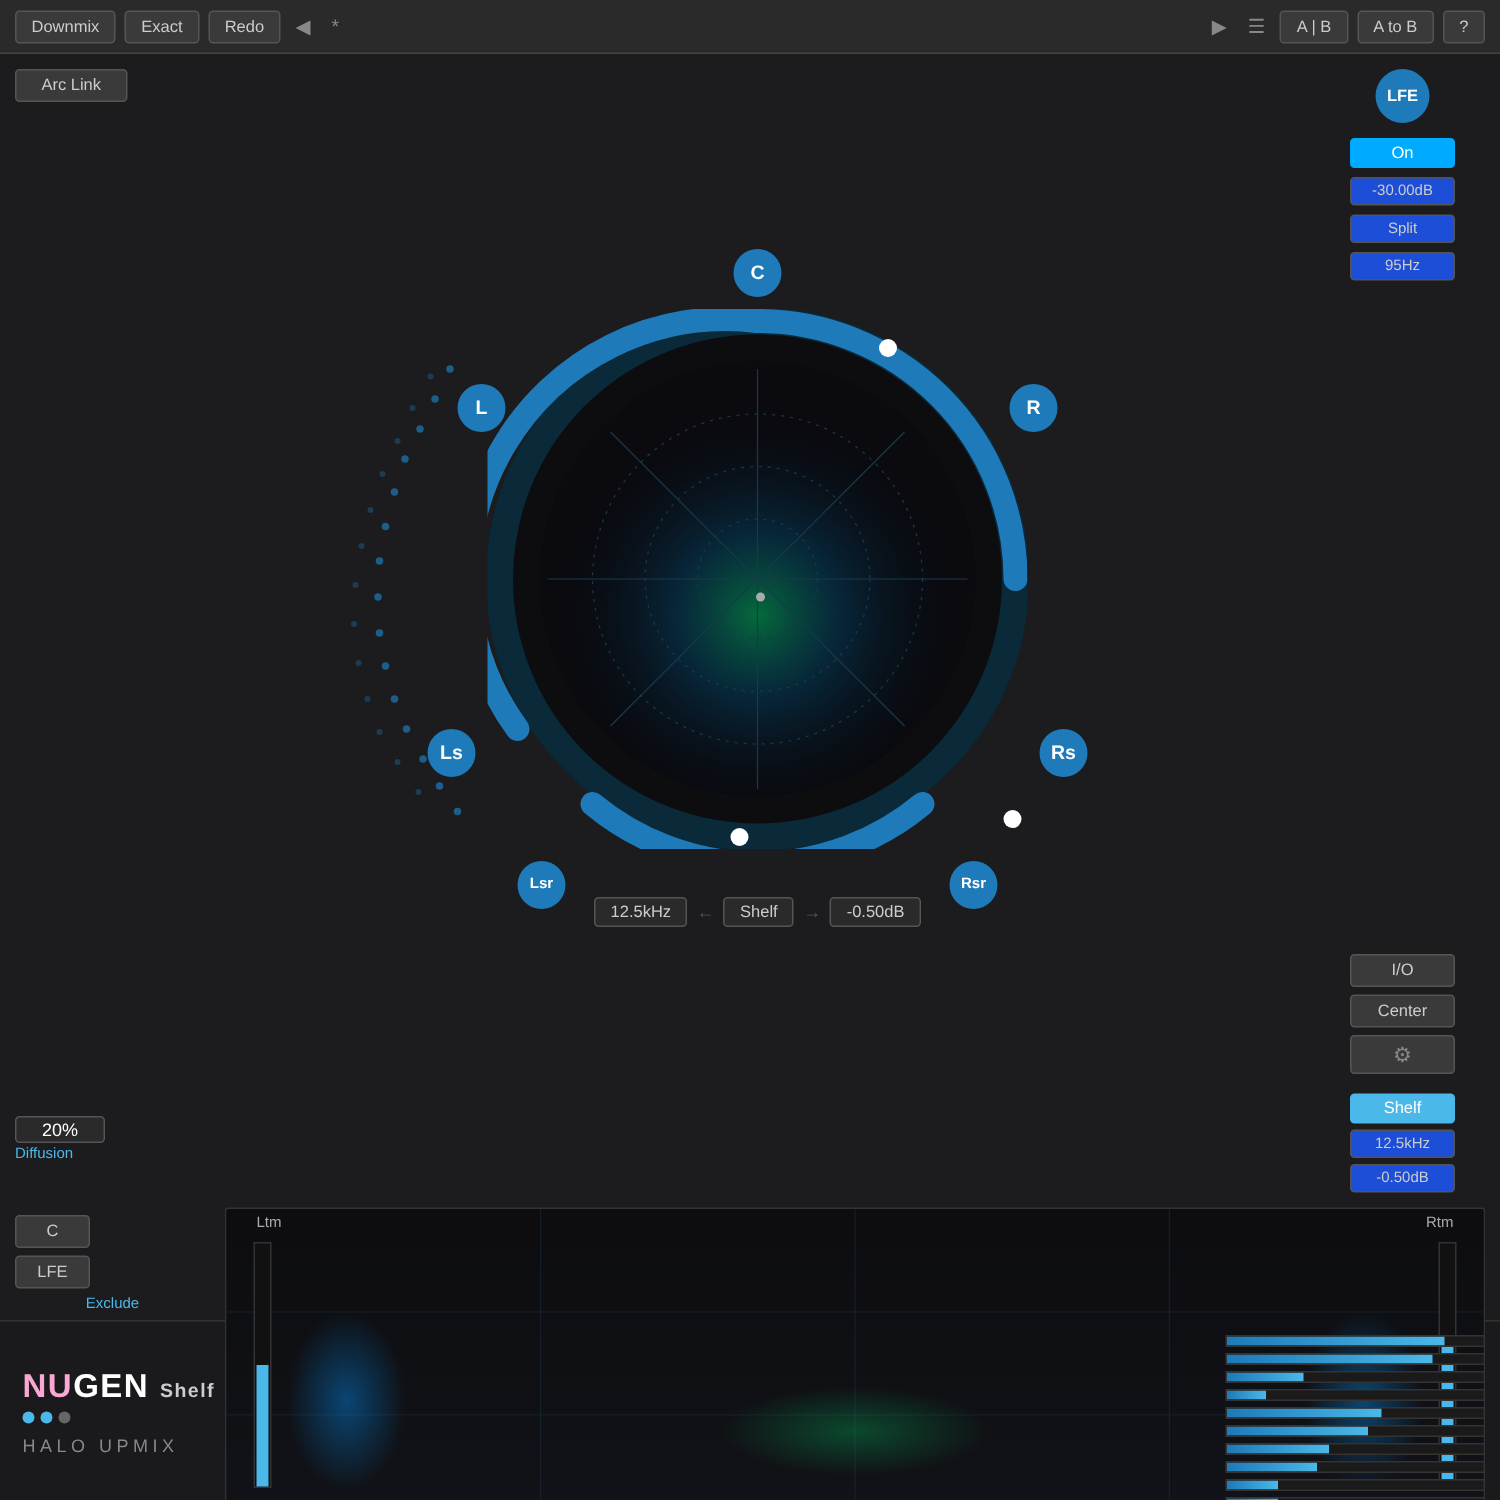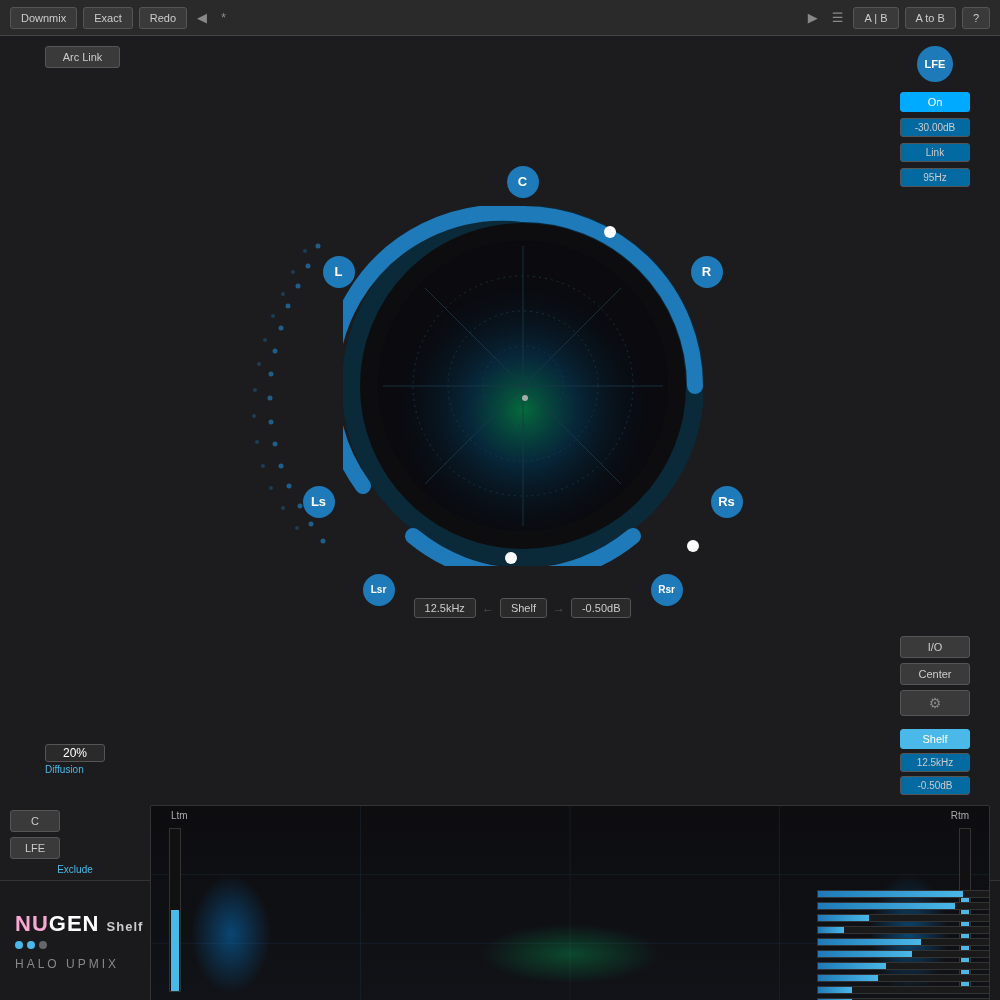--- a/index.html
+++ b/index.html
@@ -60,21 +60,20 @@
       padding: 10px;
     }
 
     
     .left-panel {
       width: 120px;
       display: flex;
       flex-direction: column;
       gap: 8px;
       z-index: 10;
-      margin-left: 35px;
     }
 
     .arc-link-btn {
       background: #3a3a3a;
       border: 1px solid #555;
       color: #ccc;
       font-size: 11px;
       padding: 4px 10px;
       border-radius: 3px;
       cursor: pointer;
@@ -201,21 +200,21 @@
       color: #fff;
       font-size: 11px;
       padding: 3px 0;
       border-radius: 3px;
       width: 70px;
       text-align: center;
       cursor: pointer;
     }
 
     .lfe-value-btn {
-      background: #0369a1;
+      background: #1d4ed8;
       border: 1px solid #555;
       color: #ccc;
       font-size: 10px;
       padding: 3px 0;
       border-radius: 3px;
       width: 70px;
       text-align: center;
       cursor: pointer;
     }
 
@@ -654,21 +653,21 @@
           <span class="eq-arrow">→</span>
           <div class="eq-value-box">-0.50dB</div>
         </div>
       </div>
     </div>
 
     <div class="right-panel">
       <div class="lfe-label-circle">LFE</div>
       <button class="lfe-btn">On</button>
       <div class="lfe-value-btn">-30.00dB</div>
-      <button class="lfe-value-btn">Link</button>
+      <button class="lfe-value-btn">Split</button>
       <div class="lfe-value-btn">95Hz</div>
 
       <div class="right-bottom-btns">
         <button class="io-btn">I/O</button>
         <button class="io-btn">Center</button>
         <button class="gear-btn">⚙</button>
 
         <div style="margin-top:8px;display:flex;flex-direction:column;gap:4px;align-items:center;">
           <button class="shelf-active-btn">Shelf</button>
           <div class="lfe-value-btn">12.5kHz</div>

